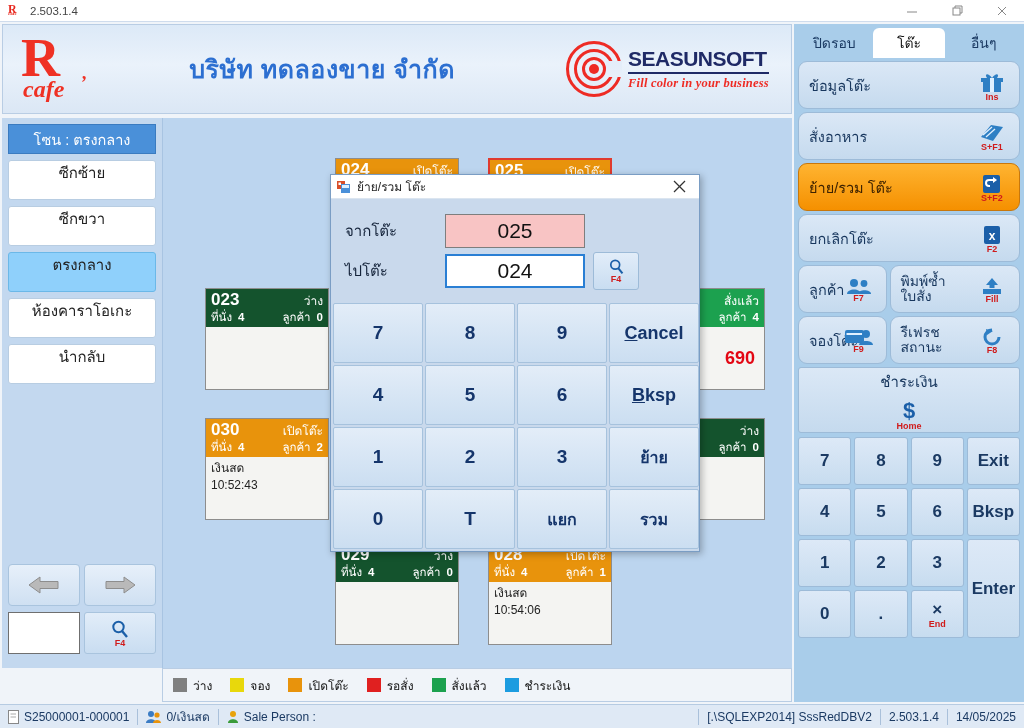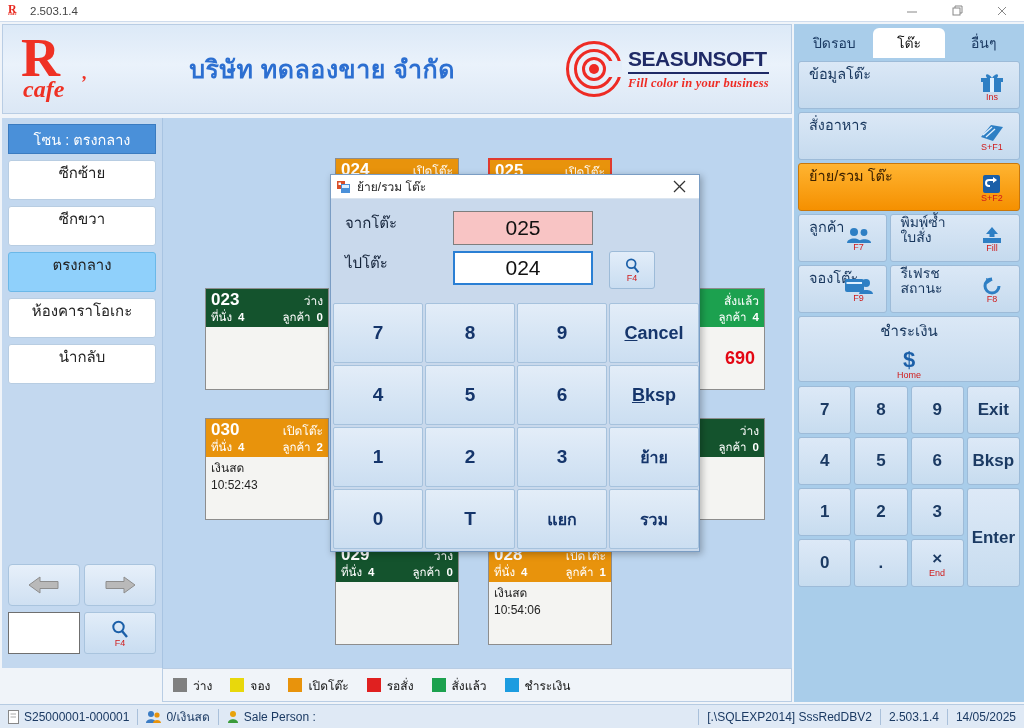--- a/index.html
+++ b/index.html
@@ -109,21 +109,21 @@
   .searchrow { position: absolute; left: 6px; bottom: 14px; display: flex; gap: 4px; }
   .search-input {
     width: 72px; height: 42px; background: #fff; border: 1px solid #6f6f6f;
     font-size: 13px; padding: 0 4px; outline: none;
   }
   .search-btn {
     width: 72px; height: 42px; background: linear-gradient(to bottom,#e2edf9,#c9ddf1);
     border: 1px solid #a9c4de; border-radius: 3px;
     display: flex; flex-direction: column; align-items: center; justify-content: center;
   }
-  .key-hint { color: #d01b1b; font-size: 9px; font-weight: normal; line-height: 9px; }
+  .key-hint { color: #d01b1b; font-size: 9px; font-weight: bold; line-height: 9px; }
 
   
   .canvas {
     position: absolute; left: 162px; top: 118px; width: 630px; height: 550px;
     background: #bcd5ef; border-left: 1px solid #a8c4e2;
   }
   .tcard {
     position: absolute; width: 124px; height: 102px; background: #f4f4f2;
     border: 1px solid #8d8d8d;
   }
@@ -163,22 +163,22 @@
   }
   .tabs { display: flex; height: 34px; padding: 4px 4px 0 4px; gap: 2px; }
   .tab {
     flex: 1; display: flex; align-items: center; justify-content: center;
     font-size: 14px; color: #1b3a63; border-radius: 6px 6px 0 0;
   }
   .tab.active { background: #ffffff; color: #111; font-weight: normal; }
   .rbtn {
     margin: 3px 4px 0 4px; height: 48px; position: relative;
     background: linear-gradient(to bottom,#dbe8f6,#c5daee);
-    border: 1px solid #9dbbd8; border-radius: 3px;
-    display: flex; padding-left: 10px;
+    border: 1px solid #9dbbd8; border-radius: 9px;
+    display: flex; align-items: center; padding-left: 10px;
     font-size: 14.5px; color: #17365d;
   }
   .rbtn.hl {
     background: linear-gradient(to bottom,#ffb431,#f59000);
     border: 1px solid #c8770b; color: #3d2200;
   }
   .rbtn .ric {
     position: absolute; right: 8px; top: 4px; width: 38px; height: 40px;
     display: flex; flex-direction: column; align-items: center; justify-content: center;
   }
@@ -221,21 +221,21 @@
     background: #c9d9ec; border: 1px solid #7a9dc4; box-shadow: 2px 2px 7px rgba(0,0,0,.28);
   }
   .dlg-tb {
     height: 24px; background: #ffffff; display: flex; align-items: center;
     border-bottom: 1px solid #dbe5f0;
   }
   .dlg-ic { width: 14px; height: 14px; margin: 0 6px 0 6px; position: relative; flex: none; }
   .dlg-title { font-size: 12px; color: #222; }
   .dlg-x { margin-left: auto; width: 40px; height: 24px; display: flex; align-items: center; justify-content: center; color: #444; }
   .dlg-body { padding: 12px 14px 0 14px; }
-  .frow { display: flex; height: 40px; gap: 8px; }
+  .frow { display: flex; align-items: center; height: 40px; }
   .flabel { width: 100px; font-size: 15px; color: #14233a; }
   .finput {
     width: 140px; height: 34px; font-size: 21px; text-align: center;
     border: 1px solid #7e7e7e; background: #f8c4c4; color: #111;
     display: flex; align-items: center; justify-content: center;
   }
   .finput.edit { background: #ffffff; border: 2px solid #2a7fd4; }
   .fsearch {
     width: 46px; height: 38px; margin-left: 8px;
     background: linear-gradient(to bottom,#e2edf9,#c9ddf1);
@@ -569,20 +569,30 @@
         </div>
         <div class="rbtn hl">
           <span>ย้าย/รวม โต๊ะ</span>
           <span class="ric">
             <svg width="22" height="20" viewBox="0 0 22 20">
               <rect x="2" y="1" width="17" height="18" rx="2" fill="#1b5fa8"></rect>
               <path d="M14 6 H8 a3 3 0 0 0 0 6 h1" fill="none" stroke="#fff" stroke-width="2"></path>
               <path d="M12 3 L16 6 L12 9 Z" fill="#fff"></path>
             </svg>
             <span class="key-hint">S+F2</span>
+          </span>
+        </div>
+        <div class="rbtn">
+          <span>ยกเลิกโต๊ะ</span>
+          <span class="ric">
+            <svg width="20" height="20" viewBox="0 0 20 20">
+              <rect x="2" y="1" width="16" height="18" rx="2" fill="#1b5fa8"></rect>
+              <text x="10" y="15" font-size="12" font-weight="bold" fill="#fff" text-anchor="middle" font-family="Liberation Sans">x</text>
+            </svg>
+            <span class="key-hint">F2</span>
           </span>
         </div>
       </div>
     <div class="rrow">
       <div class="rbtn">
         <span>ลูกค้า</span>
         <span class="ric">
           <svg width="26" height="16" viewBox="0 0 26 16">
               <circle cx="8" cy="5" r="4" fill="#2e7fc4"></circle>
               <circle cx="18" cy="5.5" r="3.4" fill="#2e7fc4"></circle>

